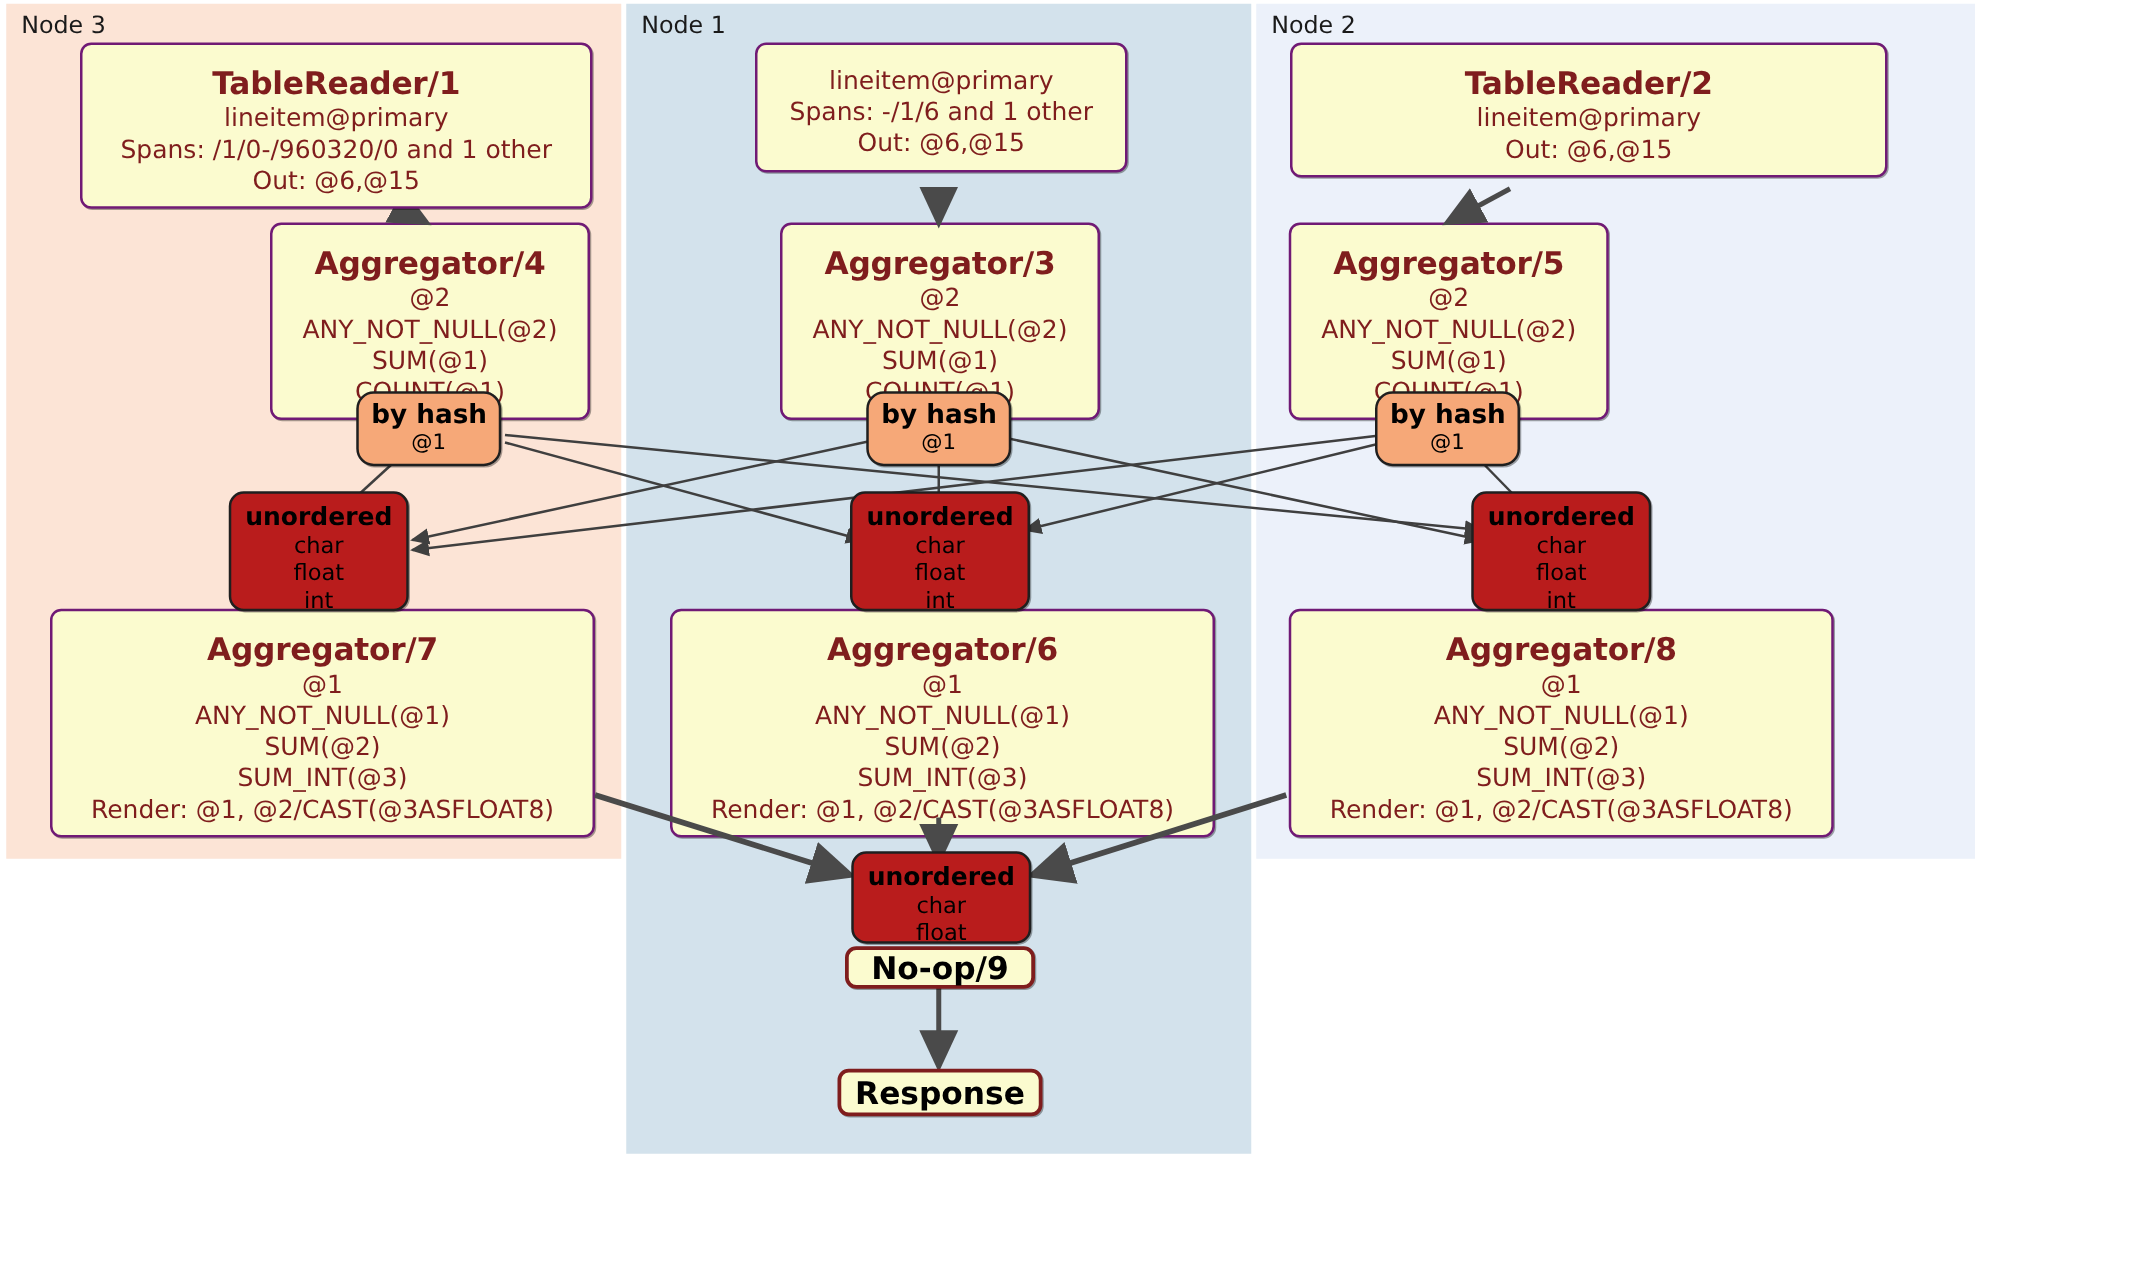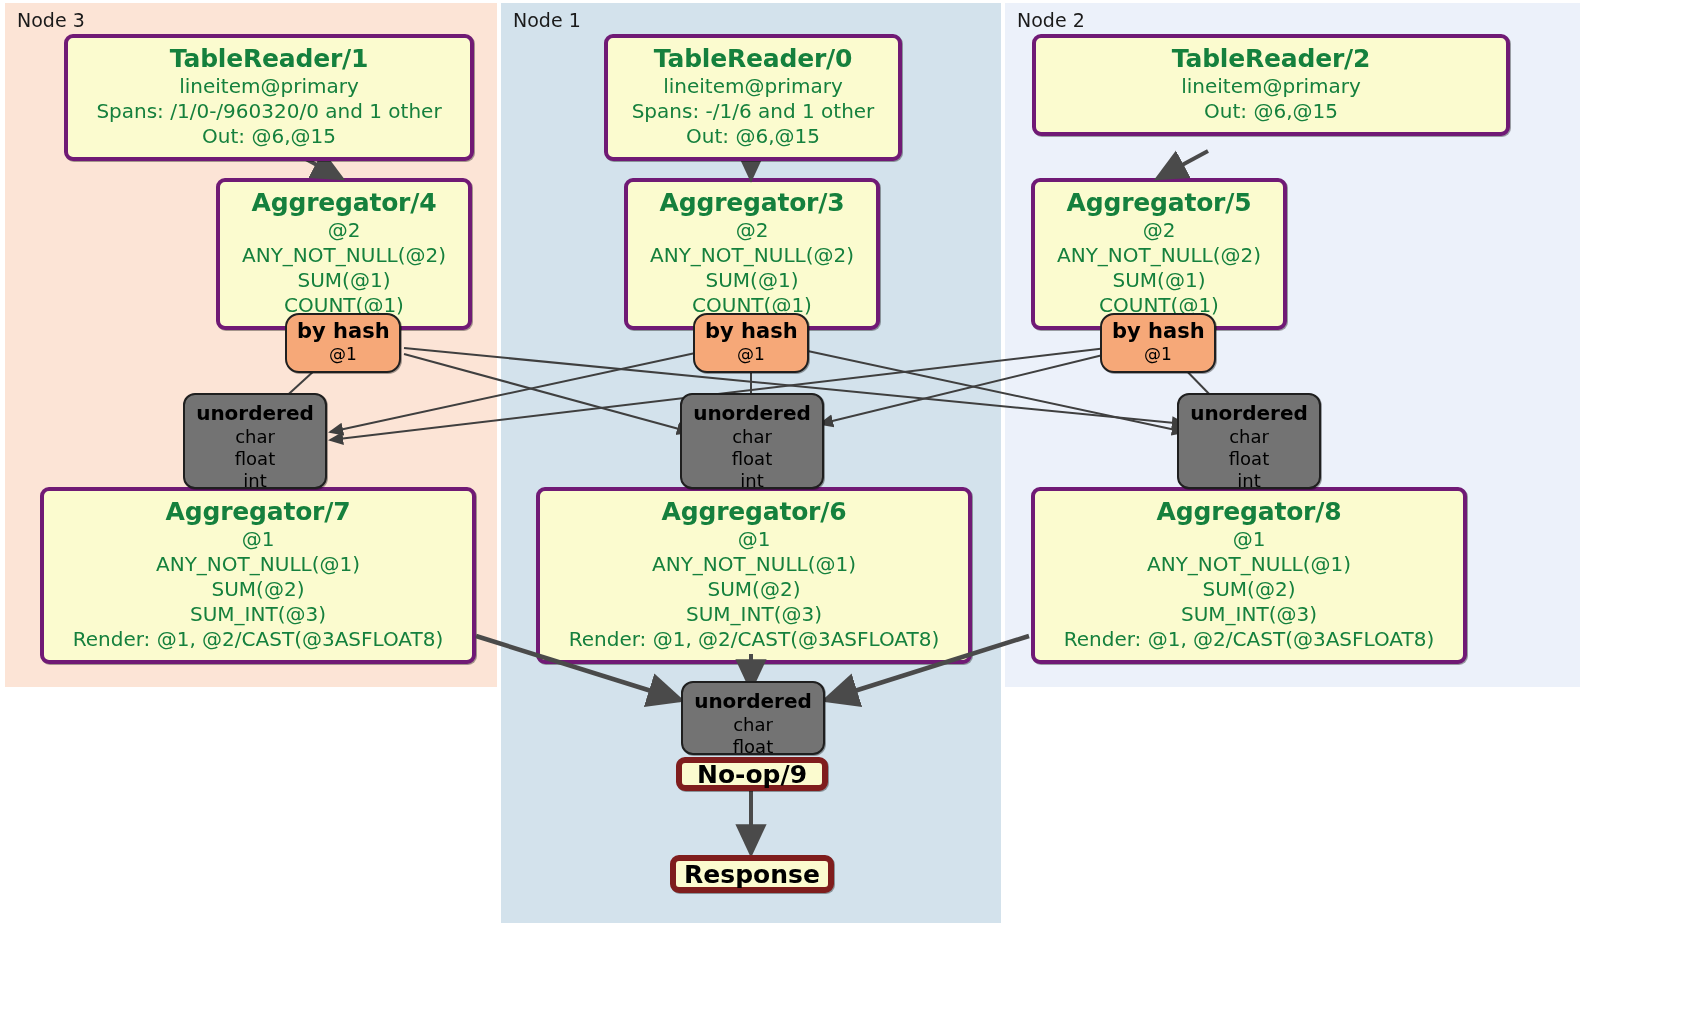--- a/index.html
+++ b/index.html
@@ -34,25 +34,25 @@
   }
   #panel-node3 { left: 5px;    top: 3px;  width: 492px;  height: 684px; background: #fce4d6; }
   #panel-node1 { left: 501px;  top: 3px;  width: 500px;  height: 920px; background: #d3e2ec; }
   #panel-node2 { left: 1005px; top: 3px;  width: 697px;  height: 684px; background: #ecf1fa; }
 
   
   .proc-box {
     position: absolute;
     box-sizing: border-box;
     background: #fbfbcf;
-    border: 4px solid #701a75;
+    border: 2px solid #701a75;
     border-radius: 9px;
     text-align: center;
-    padding: 6px 10px 8px 10px;
-    color: #15803d;
+    padding: 16px 10px 8px 10px;
+    color: #7f1d1d;
     box-shadow: 1px 1px 0 rgba(0,0,0,0.35);
   }
   .proc-box .title {
     font-weight: bold;
     font-size: 25px;
     line-height: 1.18;
     letter-spacing: -0.2px;
     white-space: nowrap;
   }
   .proc-box .line {
@@ -80,21 +80,21 @@
   }
   .router-box .line {
     font-size: 17px;
     line-height: 1.2;
     white-space: nowrap;
   }
 
   .sync-box {
     position: absolute;
     box-sizing: border-box;
-    background: #737373;
+    background: #b91c1c;
     border: 2px solid #1f1f1f;
     border-radius: 12px;
     text-align: center;
     padding: 6px 10px 8px 10px;
     color: #000;
     box-shadow: 1px 1px 0 rgba(0,0,0,0.35);
   }
   .sync-box .title {
     font-weight: bold;
     font-size: 20px;
@@ -104,21 +104,21 @@
   .sync-box .line {
     font-size: 18px;
     line-height: 1.22;
     white-space: nowrap;
   }
 
   .terminal-box {
     position: absolute;
     box-sizing: border-box;
     background: #fbfbcf;
-    border: 6px solid #7f1d1d;
+    border: 3px solid #7f1d1d;
     border-radius: 9px;
     text-align: center;
     color: #000;
     display: flex;
     align-items: center;
     justify-content: center;
     box-shadow: 1px 1px 0 rgba(0,0,0,0.35);
   }
   .terminal-box .title {
     font-weight: bold;
@@ -184,21 +184,20 @@
   </svg>
 
   <div class="proc-box z-tr" style="left:64px; top:34px; width:410px;">
     <div class="title">TableReader/1</div>
     <div class="line">lineitem@primary</div>
     <div class="line">Spans: /1/0-/960320/0 and 1 other</div>
     <div class="line">Out: @6,@15</div>
   </div>
 
   <div class="proc-box z-tr" style="left:604px; top:34px; width:298px;">
-    <div class="title">TableReader/0</div>
     <div class="line">lineitem@primary</div>
     <div class="line">Spans: -/1/6 and 1 other</div>
     <div class="line">Out: @6,@15</div>
   </div>
 
   <div class="proc-box z-tr" style="left:1032px; top:34px; width:478px;">
     <div class="title">TableReader/2</div>
     <div class="line">lineitem@primary</div>
     <div class="line">Out: @6,@15</div>
   </div>

